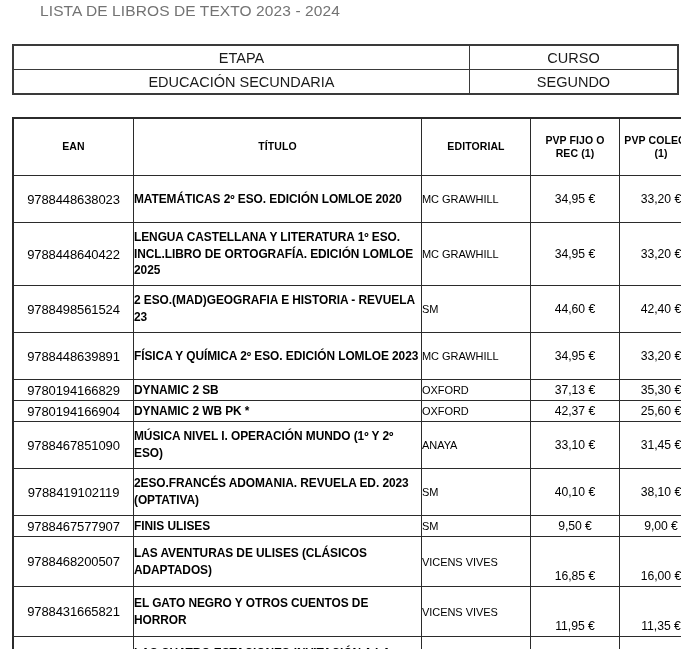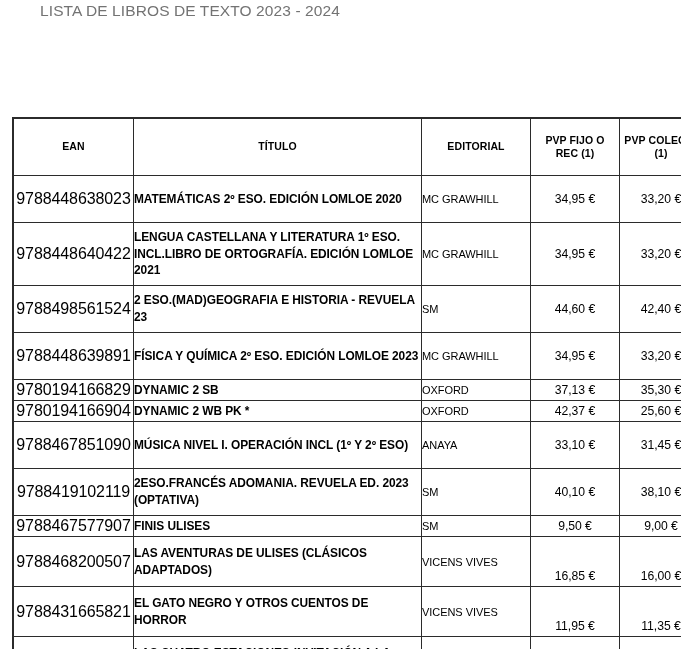--- a/index.html
+++ b/index.html
@@ -88,21 +88,21 @@
     text-align: center;
     vertical-align: middle;
     height: 52px;
     line-height: 1.25;
     letter-spacing: 0.1px;
     padding: 2px 3px;
   }
 
   
   .cell-ean {
-    font-size: 16px;
+    font-size: 13px;
     font-weight: 400;
     text-align: center;
     vertical-align: middle;
     letter-spacing: -0.1px;
   }
   .cell-title {
     font-size: 11.9px;
     font-weight: 700;
     text-align: left;
     vertical-align: middle;
@@ -141,20 +141,32 @@
   tr.h2b .cell-ean,
   tr.h2b .cell-title { height: 49px; }
 </style>
 </head>
 <body>
 
 <div class="page">
 
   <div class="doc-title">LISTA DE LIBROS DE TEXTO 2023 - 2024</div>
 
+  <table class="info-table">
+    <tbody>
+      <tr>
+        <td class="col-etapa">ETAPA</td>
+        <td class="col-curso">CURSO</td>
+      </tr>
+      <tr>
+        <td>EDUCACIÓN SECUNDARIA</td>
+        <td>SEGUNDO</td>
+      </tr>
+    </tbody>
+  </table>
 
   <table class="books-table">
     <thead>
       <tr>
         <th class="c-ean">EAN</th>
         <th class="c-title">TÍTULO</th>
         <th class="c-edit">EDITORIAL</th>
         <th class="c-fijo">PVP FIJO O REC (1)</th>
         <th class="c-cole">PVP COLEGIO (1)</th>
       </tr>
@@ -162,21 +174,21 @@
     <tbody>
         <tr class="h2">
           <td class="cell-ean">9788448638023</td>
           <td class="cell-title">MATEMÁTICAS 2º ESO. EDICIÓN LOMLOE 2020</td>
           <td class="cell-edit">MC GRAWHILL</td>
           <td class="cell-price">34,95 €</td>
           <td class="cell-price">33,20 €</td>
         </tr>
         <tr class="h3">
           <td class="cell-ean">9788448640422</td>
-          <td class="cell-title">LENGUA CASTELLANA Y LITERATURA 1º ESO. INCL.LIBRO DE ORTOGRAFÍA. EDICIÓN LOMLOE 2021</td>
+          <td class="cell-title">LENGUA CASTELLANA Y LITERATURA 1º ESO. INCL.LIBRO DE ORTOGRAFÍA. EDICIÓN LOMLOE 2025</td>
           <td class="cell-edit">MC GRAWHILL</td>
           <td class="cell-price">34,95 €</td>
           <td class="cell-price">33,20 €</td>
         </tr>
         <tr class="h2">
           <td class="cell-ean">9788498561524</td>
           <td class="cell-title">2 ESO.(MAD)GEOGRAFIA E HISTORIA - REVUELA 23</td>
           <td class="cell-edit">SM</td>
           <td class="cell-price">44,60 €</td>
           <td class="cell-price">42,40 €</td>
@@ -197,21 +209,21 @@
         </tr>
         <tr class="h1">
           <td class="cell-ean">9780194166904</td>
           <td class="cell-title">DYNAMIC 2 WB PK *</td>
           <td class="cell-edit">OXFORD</td>
           <td class="cell-price">42,37 €</td>
           <td class="cell-price">25,60 €</td>
         </tr>
         <tr class="h2">
           <td class="cell-ean">9788467851090</td>
-          <td class="cell-title">MÚSICA NIVEL I. OPERACIÓN INCL (1º Y 2º ESO)</td>
+          <td class="cell-title">MÚSICA NIVEL I. OPERACIÓN MUNDO (1º Y 2º ESO)</td>
           <td class="cell-edit">ANAYA</td>
           <td class="cell-price">33,10 €</td>
           <td class="cell-price">31,45 €</td>
         </tr>
         <tr class="h2">
           <td class="cell-ean">9788419102119</td>
           <td class="cell-title">2ESO.FRANCÉS ADOMANIA. REVUELA ED. 2023 (OPTATIVA)</td>
           <td class="cell-edit">SM</td>
           <td class="cell-price">40,10 €</td>
           <td class="cell-price">38,10 €</td>

